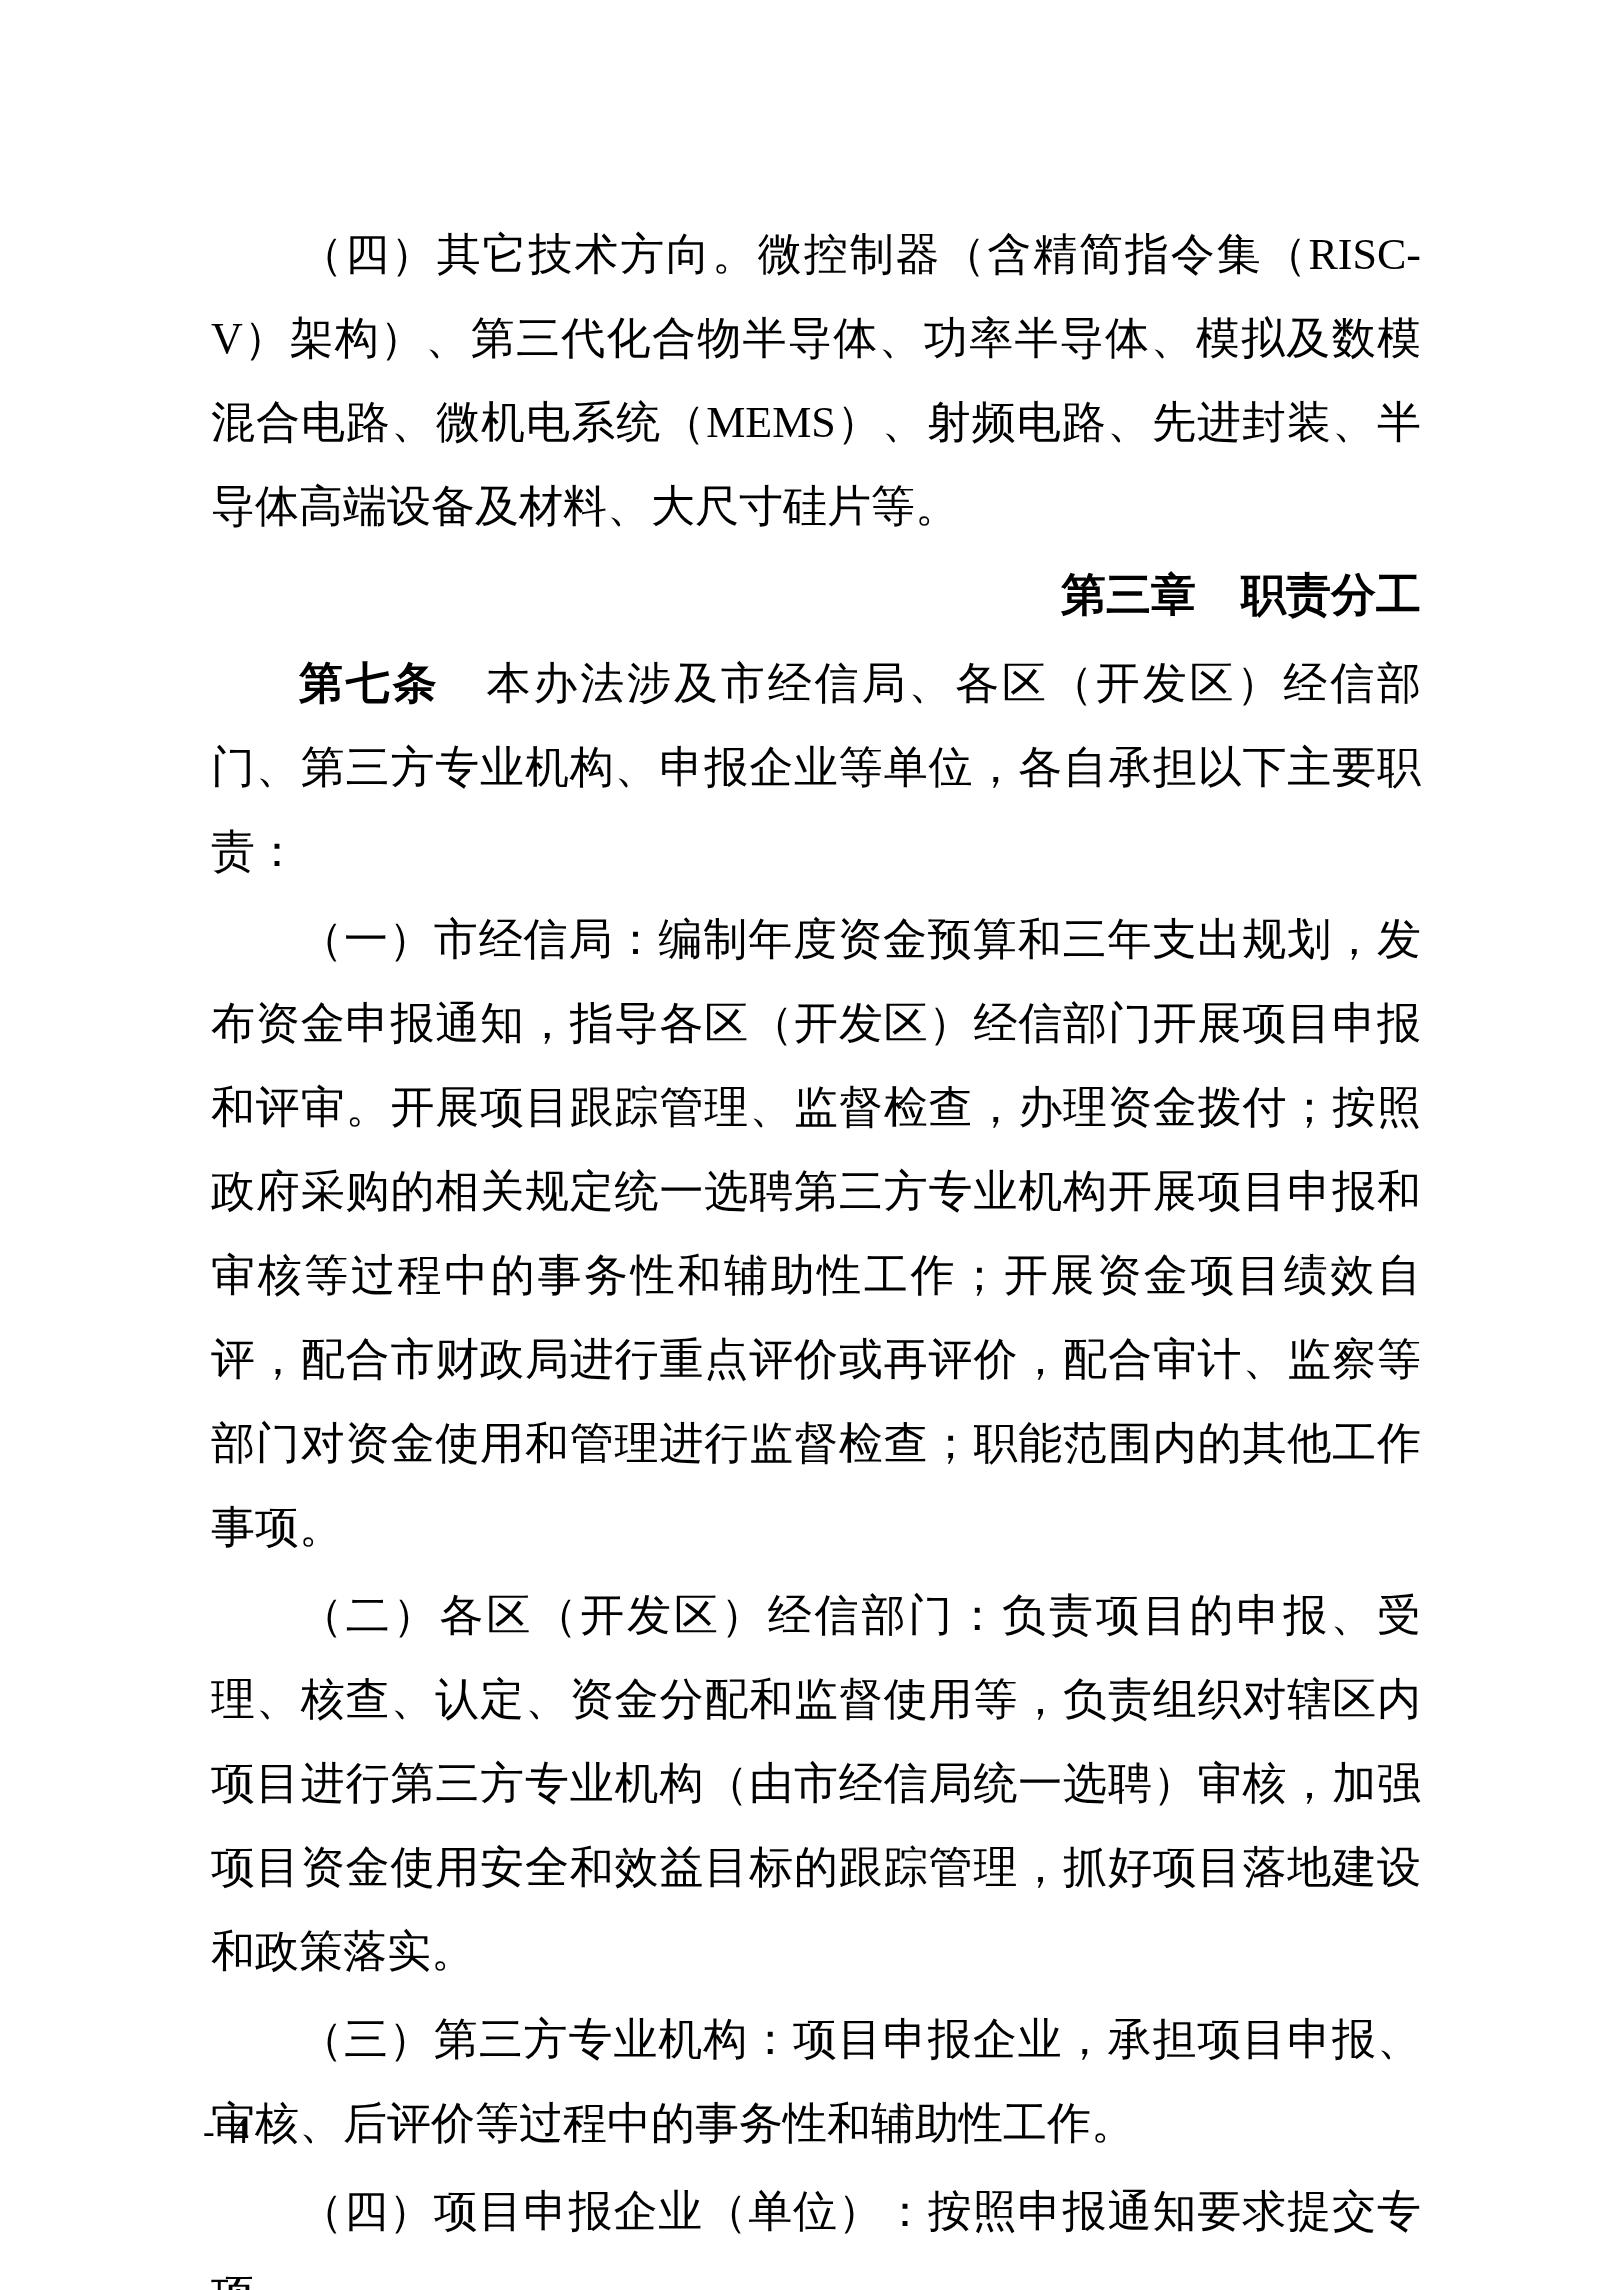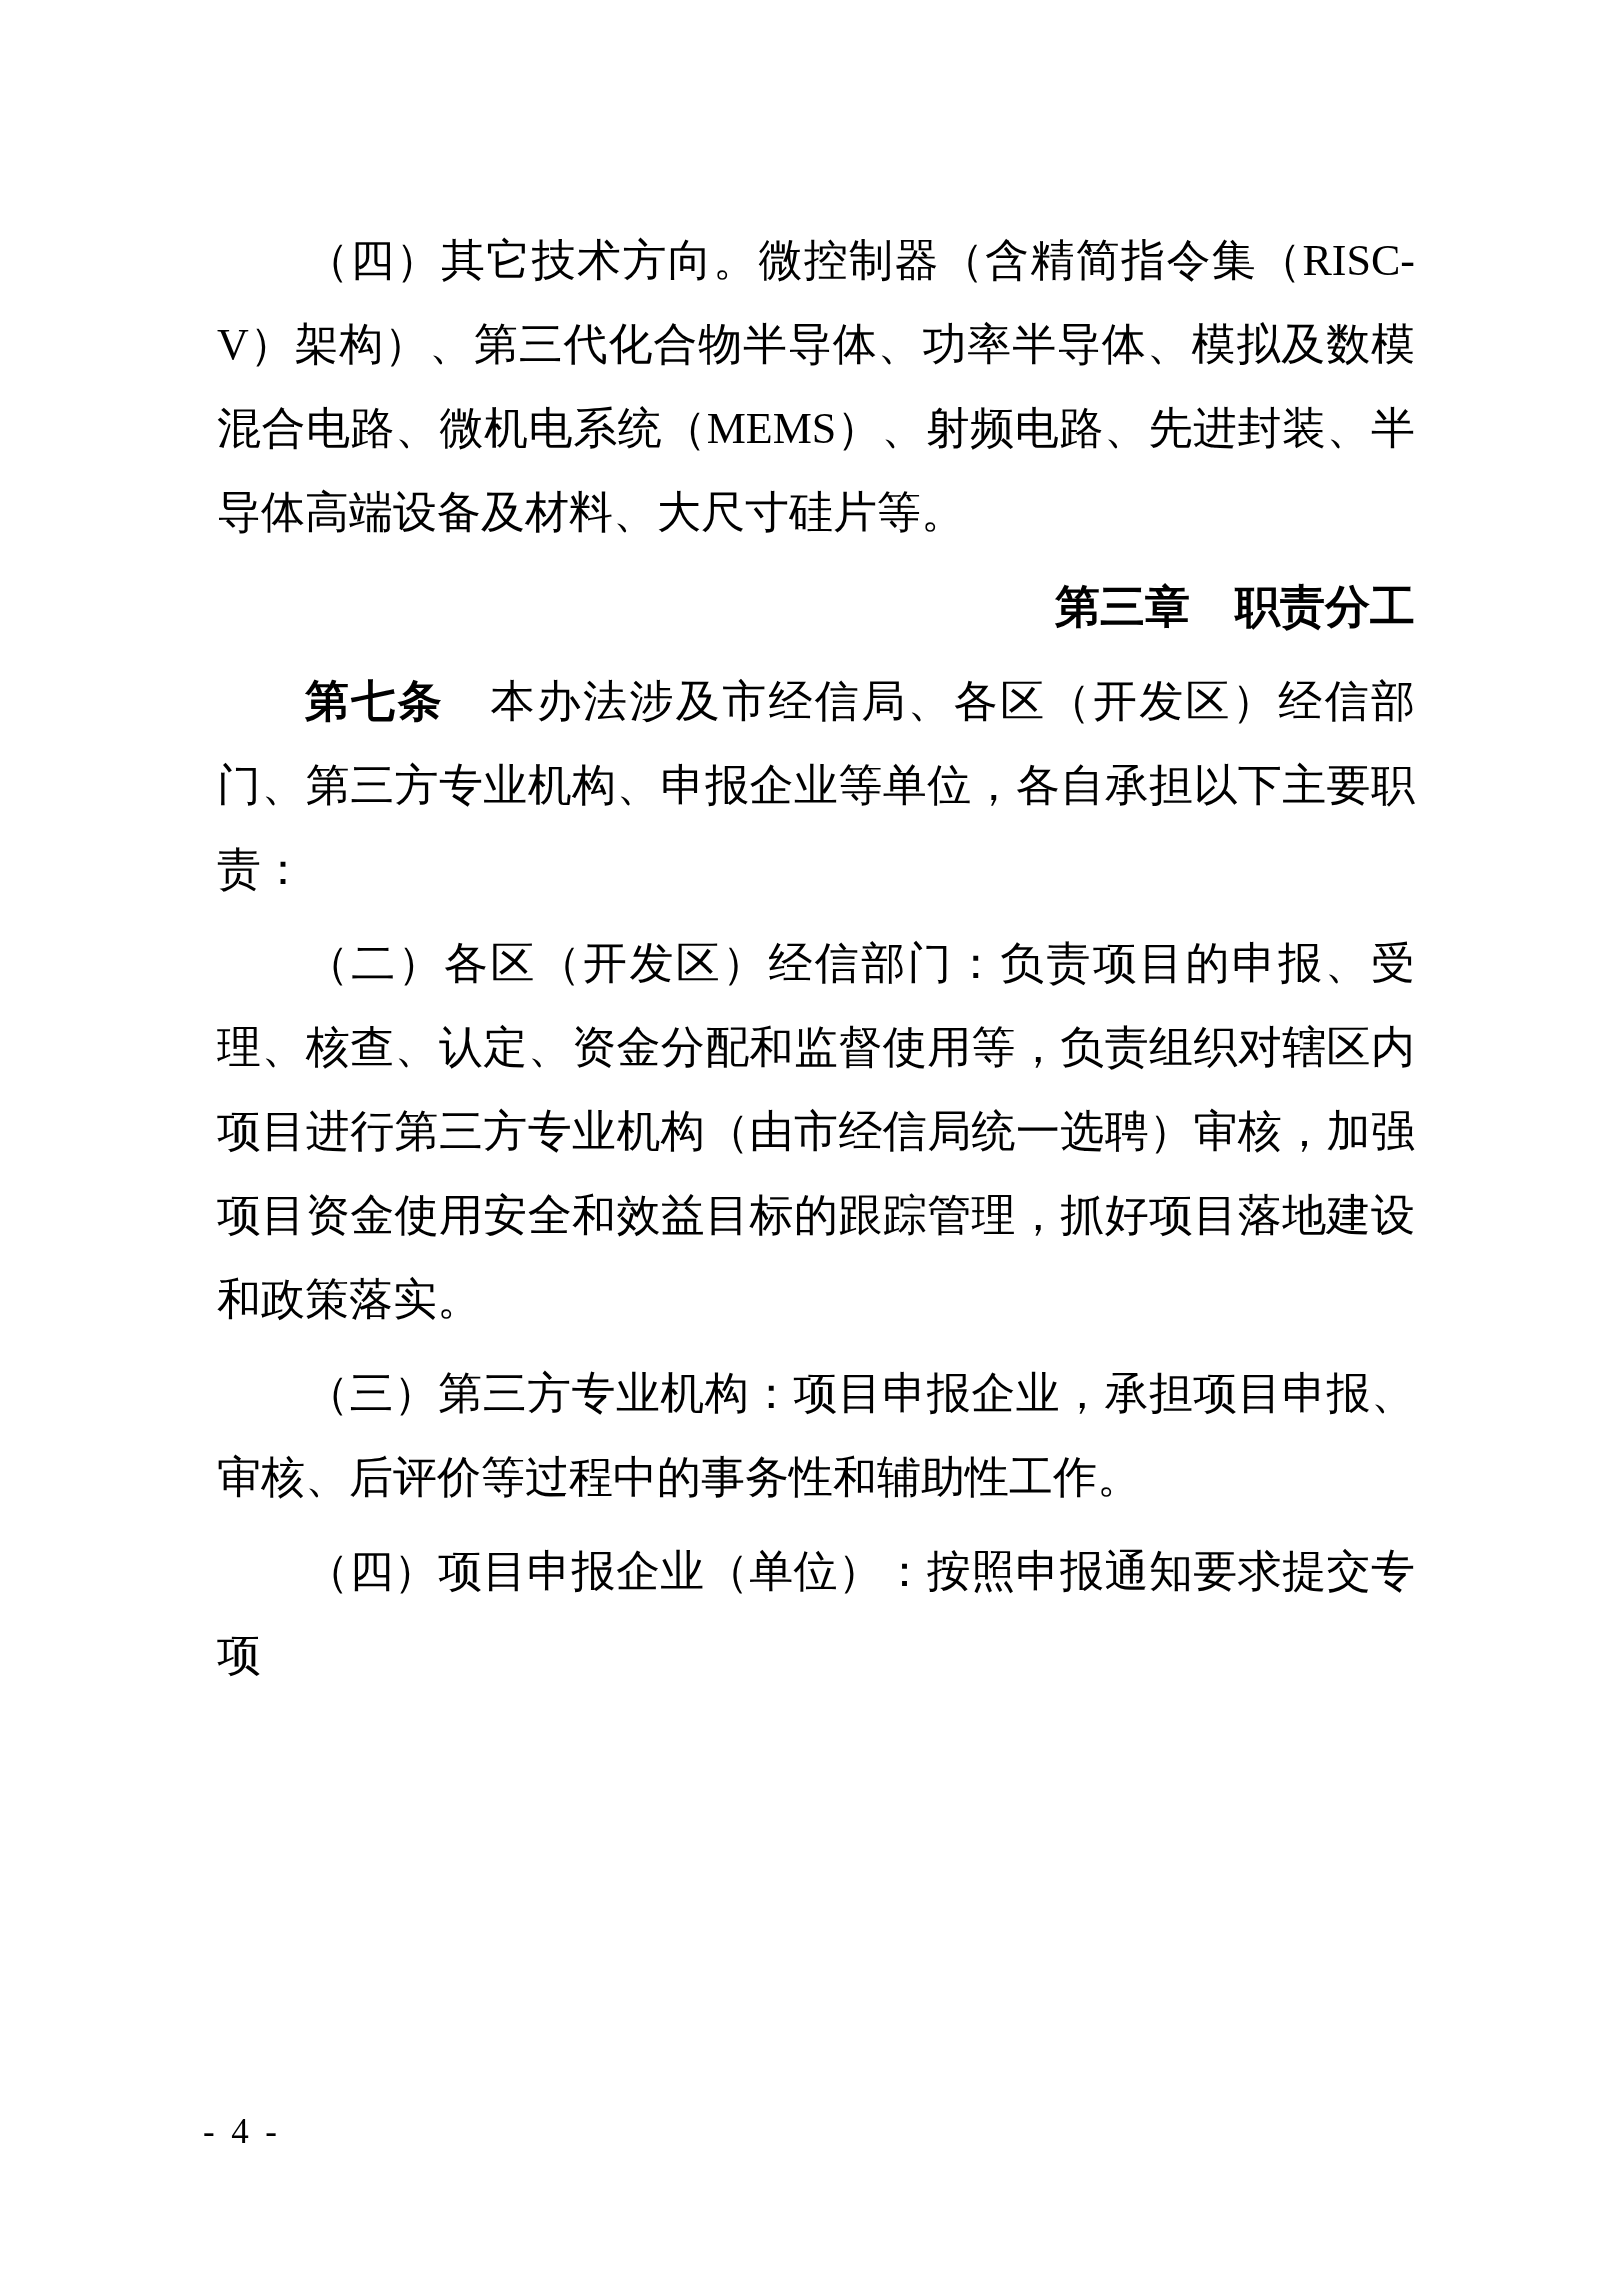--- a/index.html
+++ b/index.html
@@ -20,21 +20,21 @@
     position: absolute;
     left: 207px;
     top: 209px;
     width: 1218px;
     font-size: 44px;
     line-height: 84px;
     text-align: justify;
     text-justify: inter-ideograph;
   }
   .content p {
-    margin: 10px;
+    margin: 4px;
     padding: 0;
     text-indent: 2em;
     word-break: break-all;
   }
   .chapter-heading {
     margin: 0;
     padding: 0;
     text-indent: 0;
     text-align: right;
     font-family: "Liberation Sans", "DejaVu Sans", sans-serif;
@@ -63,20 +63,21 @@
 <div class="page">
 
   <div class="content">
 
     <p>（四）其它技术方向。微控制器（含精简指令集（RISC-V）架构）、第三代化合物半导体、功率半导体、模拟及数模混合电路、微机电系统（MEMS）、射频电路、先进封装、半导体高端设备及材料、大尺寸硅片等。</p>
 
     <p class="chapter-heading">第三章　职责分工</p>
 
     <p><span class="article-no">第七条</span><span>　本办法涉及市经信局、各区（开发区）经信部门、第三方专业机构、申报企业等单位，各自承担以下主要职责：</span></p>
 
+    <p>（一）市经信局：编制年度资金预算和三年支出规划，发布资金申报通知，指导各区（开发区）经信部门开展项目申报和评审。开展项目跟踪管理、监督检查，办理资金拨付；按照政府采购的相关规定统一选聘第三方专业机构开展项目申报和审核等过程中的事务性和辅助性工作；开展资金项目绩效自评，配合市财政局进行重点评价或再评价，配合审计、监察等部门对资金使用和管理进行监督检查；职能范围内的其他工作事项。</p>
 
     <p>（二）各区（开发区）经信部门：负责项目的申报、受理、核查、认定、资金分配和监督使用等，负责组织对辖区内项目进行第三方专业机构（由市经信局统一选聘）审核，加强项目资金使用安全和效益目标的跟踪管理，抓好项目落地建设和政策落实。</p>
 
     <p>（三）第三方专业机构：项目申报企业，承担项目申报、审核、后评价等过程中的事务性和辅助性工作。</p>
 
     <p>（四）项目申报企业（单位）：按照申报通知要求提交专项</p>
 
   </div>
 
   <div class="page-number">- 4 -</div>

